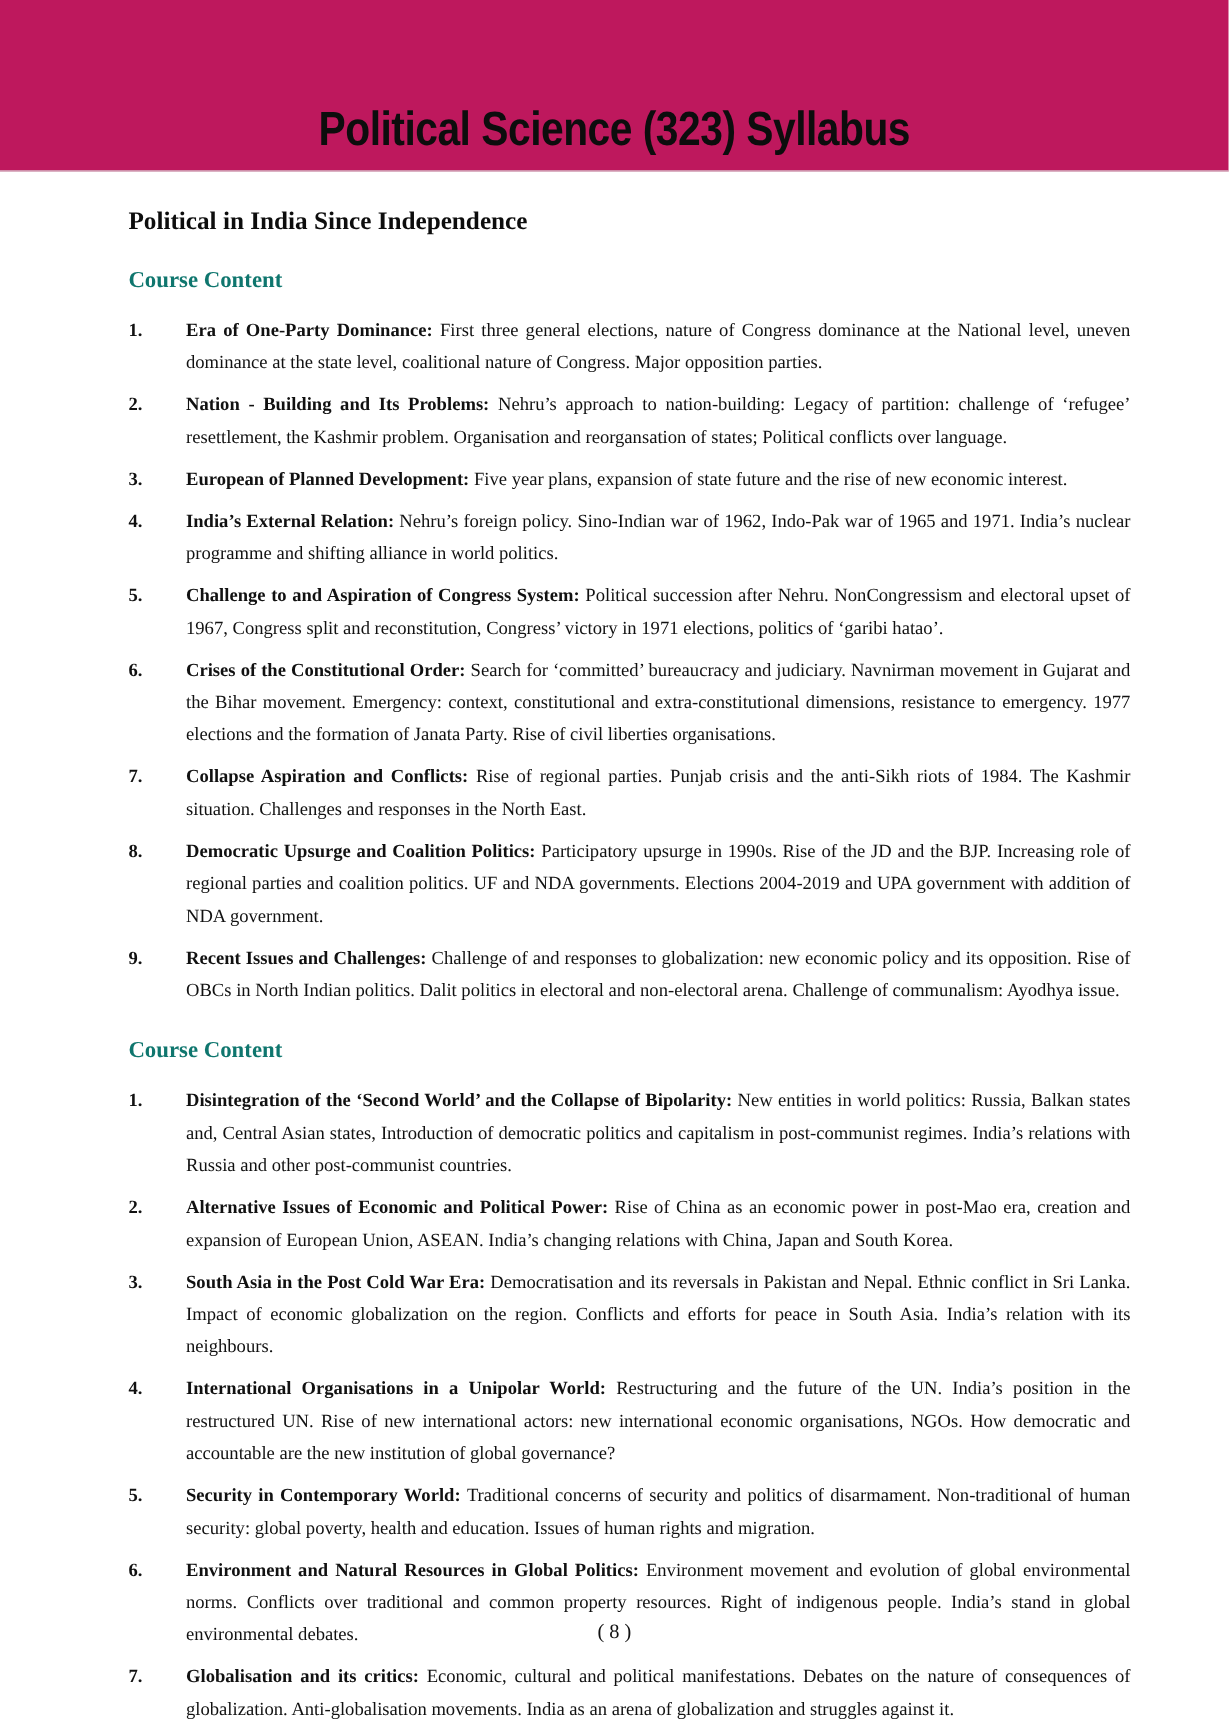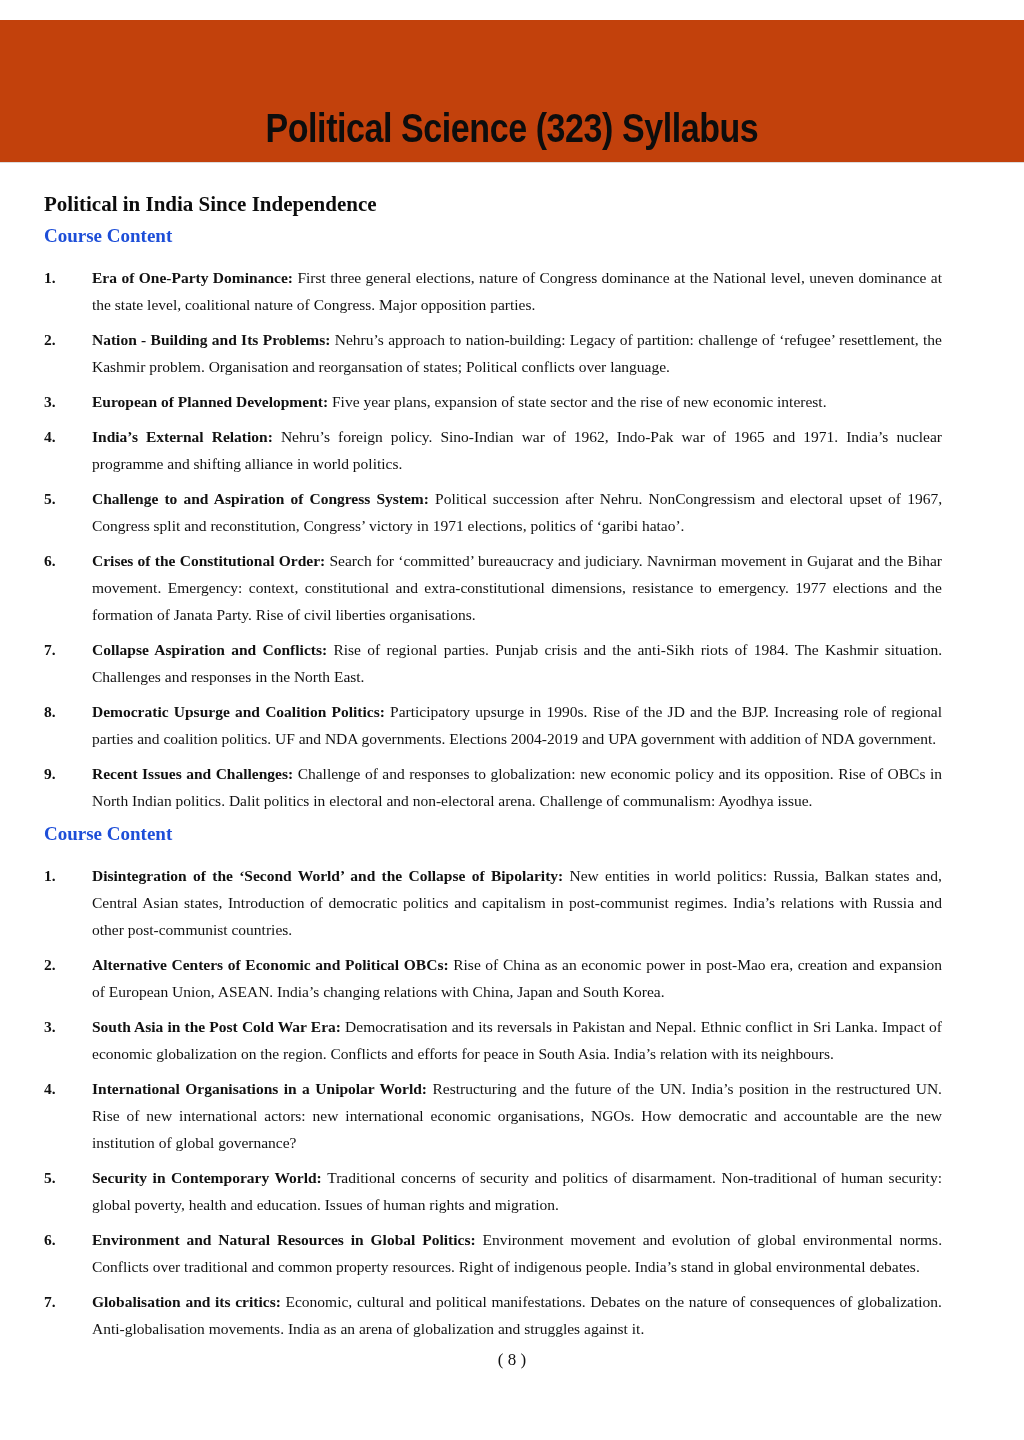--- a/index.html
+++ b/index.html
@@ -32,35 +32,35 @@
     font-weight: 700;
     font-size: 40px;
     line-height: 1;
     color: #0d0d0d;
     letter-spacing: -0.5px;
     transform: scaleX(0.85);
     transform-origin: center bottom;
     white-space: nowrap;
   }
   main {
-    padding: 0 82px 0 44px;
+    padding: 0 82px 0 107px;
   }
   .sec-heading {
     font-size: 21px;
     line-height: 26px;
     font-weight: 700;
     margin: 28px 0 0 0;
     color: #0d0d0d;
   }
   .sec-subheading {
     font-size: 19px;
     line-height: 24px;
     font-weight: 700;
-    margin: 7px 0 16px 0;
-    color: #1d4ed8;
+    margin: 25px 0 16px 0;
+    color: #0f766e;
   }
   ol.items {
     list-style: none;
     margin: 0;
     padding: 0;
   }
   li.item {
     display: flex;
     font-size: 15.5px;
     line-height: 27px;
@@ -85,21 +85,21 @@
     bottom: 70px;
     text-align: center;
     font-size: 17px;
     color: #111111;
   }
 </style>
 </head>
 <body>
 
 <div class="page" style="color: rgb(17, 17, 17);">
-  <header class="band" style="background: #c2410c; margin-top: 20px;">
+  <header class="band" style="background: #be185d;">
     <h1>Political Science (323) Syllabus</h1>
   </header>
 
   <main>
     <div id="sections">
   <section class="section">
     <h2 class="sec-heading">Political in India Since Independence</h2>
     <h3 class="sec-subheading">Course Content</h3>
     <ol class="items">
   <li class="item">
@@ -107,21 +107,21 @@
     <div class="item-body"><span class="label">Era of One-Party Dominance: </span><span class="text">First three general elections, nature of Congress dominance at the National level, uneven dominance at the state level, coalitional nature of Congress. Major opposition parties.</span></div>
   </li>
 
   <li class="item">
     <span class="num">2.</span>
     <div class="item-body"><span class="label">Nation - Building and Its Problems: </span><span class="text">Nehru’s approach to nation-building: Legacy of partition: challenge of ‘refugee’ resettlement, the Kashmir problem. Organisation and reorgansation of states; Political conflicts over language.</span></div>
   </li>
 
   <li class="item">
     <span class="num">3.</span>
-    <div class="item-body"><span class="label">European of Planned Development: </span><span class="text">Five year plans, expansion of state sector and the rise of new economic interest.</span></div>
+    <div class="item-body"><span class="label">European of Planned Development: </span><span class="text">Five year plans, expansion of state future and the rise of new economic interest.</span></div>
   </li>
 
   <li class="item">
     <span class="num">4.</span>
     <div class="item-body"><span class="label">India’s External Relation: </span><span class="text">Nehru’s foreign policy. Sino-Indian war of 1962, Indo-Pak war of 1965 and 1971. India’s nuclear programme and shifting alliance in world politics.</span></div>
   </li>
 
   <li class="item">
     <span class="num">5.</span>
     <div class="item-body"><span class="label">Challenge to and Aspiration of Congress System: </span><span class="text">Political succession after Nehru. NonCongressism and electoral upset of 1967, Congress split and reconstitution, Congress’ victory in 1971 elections, politics of ‘garibi hatao’.</span></div>
@@ -152,21 +152,21 @@
   <section class="section">
     <h3 class="sec-subheading">Course Content</h3>
     <ol class="items">
   <li class="item">
     <span class="num">1.</span>
     <div class="item-body"><span class="label">Disintegration of the ‘Second World’ and the Collapse of Bipolarity: </span><span class="text">New entities in world politics: Russia, Balkan states and, Central Asian states, Introduction of democratic politics and capitalism in post-communist regimes. India’s relations with Russia and other post-communist countries.</span></div>
   </li>
 
   <li class="item">
     <span class="num">2.</span>
-    <div class="item-body"><span class="label">Alternative Centers of Economic and Political OBCs: </span><span class="text">Rise of China as an economic power in post-Mao era, creation and expansion of European Union, ASEAN. India’s changing relations with China, Japan and South Korea.</span></div>
+    <div class="item-body"><span class="label">Alternative Issues of Economic and Political Power: </span><span class="text">Rise of China as an economic power in post-Mao era, creation and expansion of European Union, ASEAN. India’s changing relations with China, Japan and South Korea.</span></div>
   </li>
 
   <li class="item">
     <span class="num">3.</span>
     <div class="item-body"><span class="label">South Asia in the Post Cold War Era: </span><span class="text">Democratisation and its reversals in Pakistan and Nepal. Ethnic conflict in Sri Lanka. Impact of economic globalization on the region. Conflicts and efforts for peace in South Asia. India’s relation with its neighbours.</span></div>
   </li>
 
   <li class="item">
     <span class="num">4.</span>
     <div class="item-body"><span class="label">International Organisations in a Unipolar World: </span><span class="text">Restructuring and the future of the UN. India’s position in the restructured UN. Rise of new international actors: new international economic organisations, NGOs. How democratic and accountable are the new institution of global governance?</span></div>

